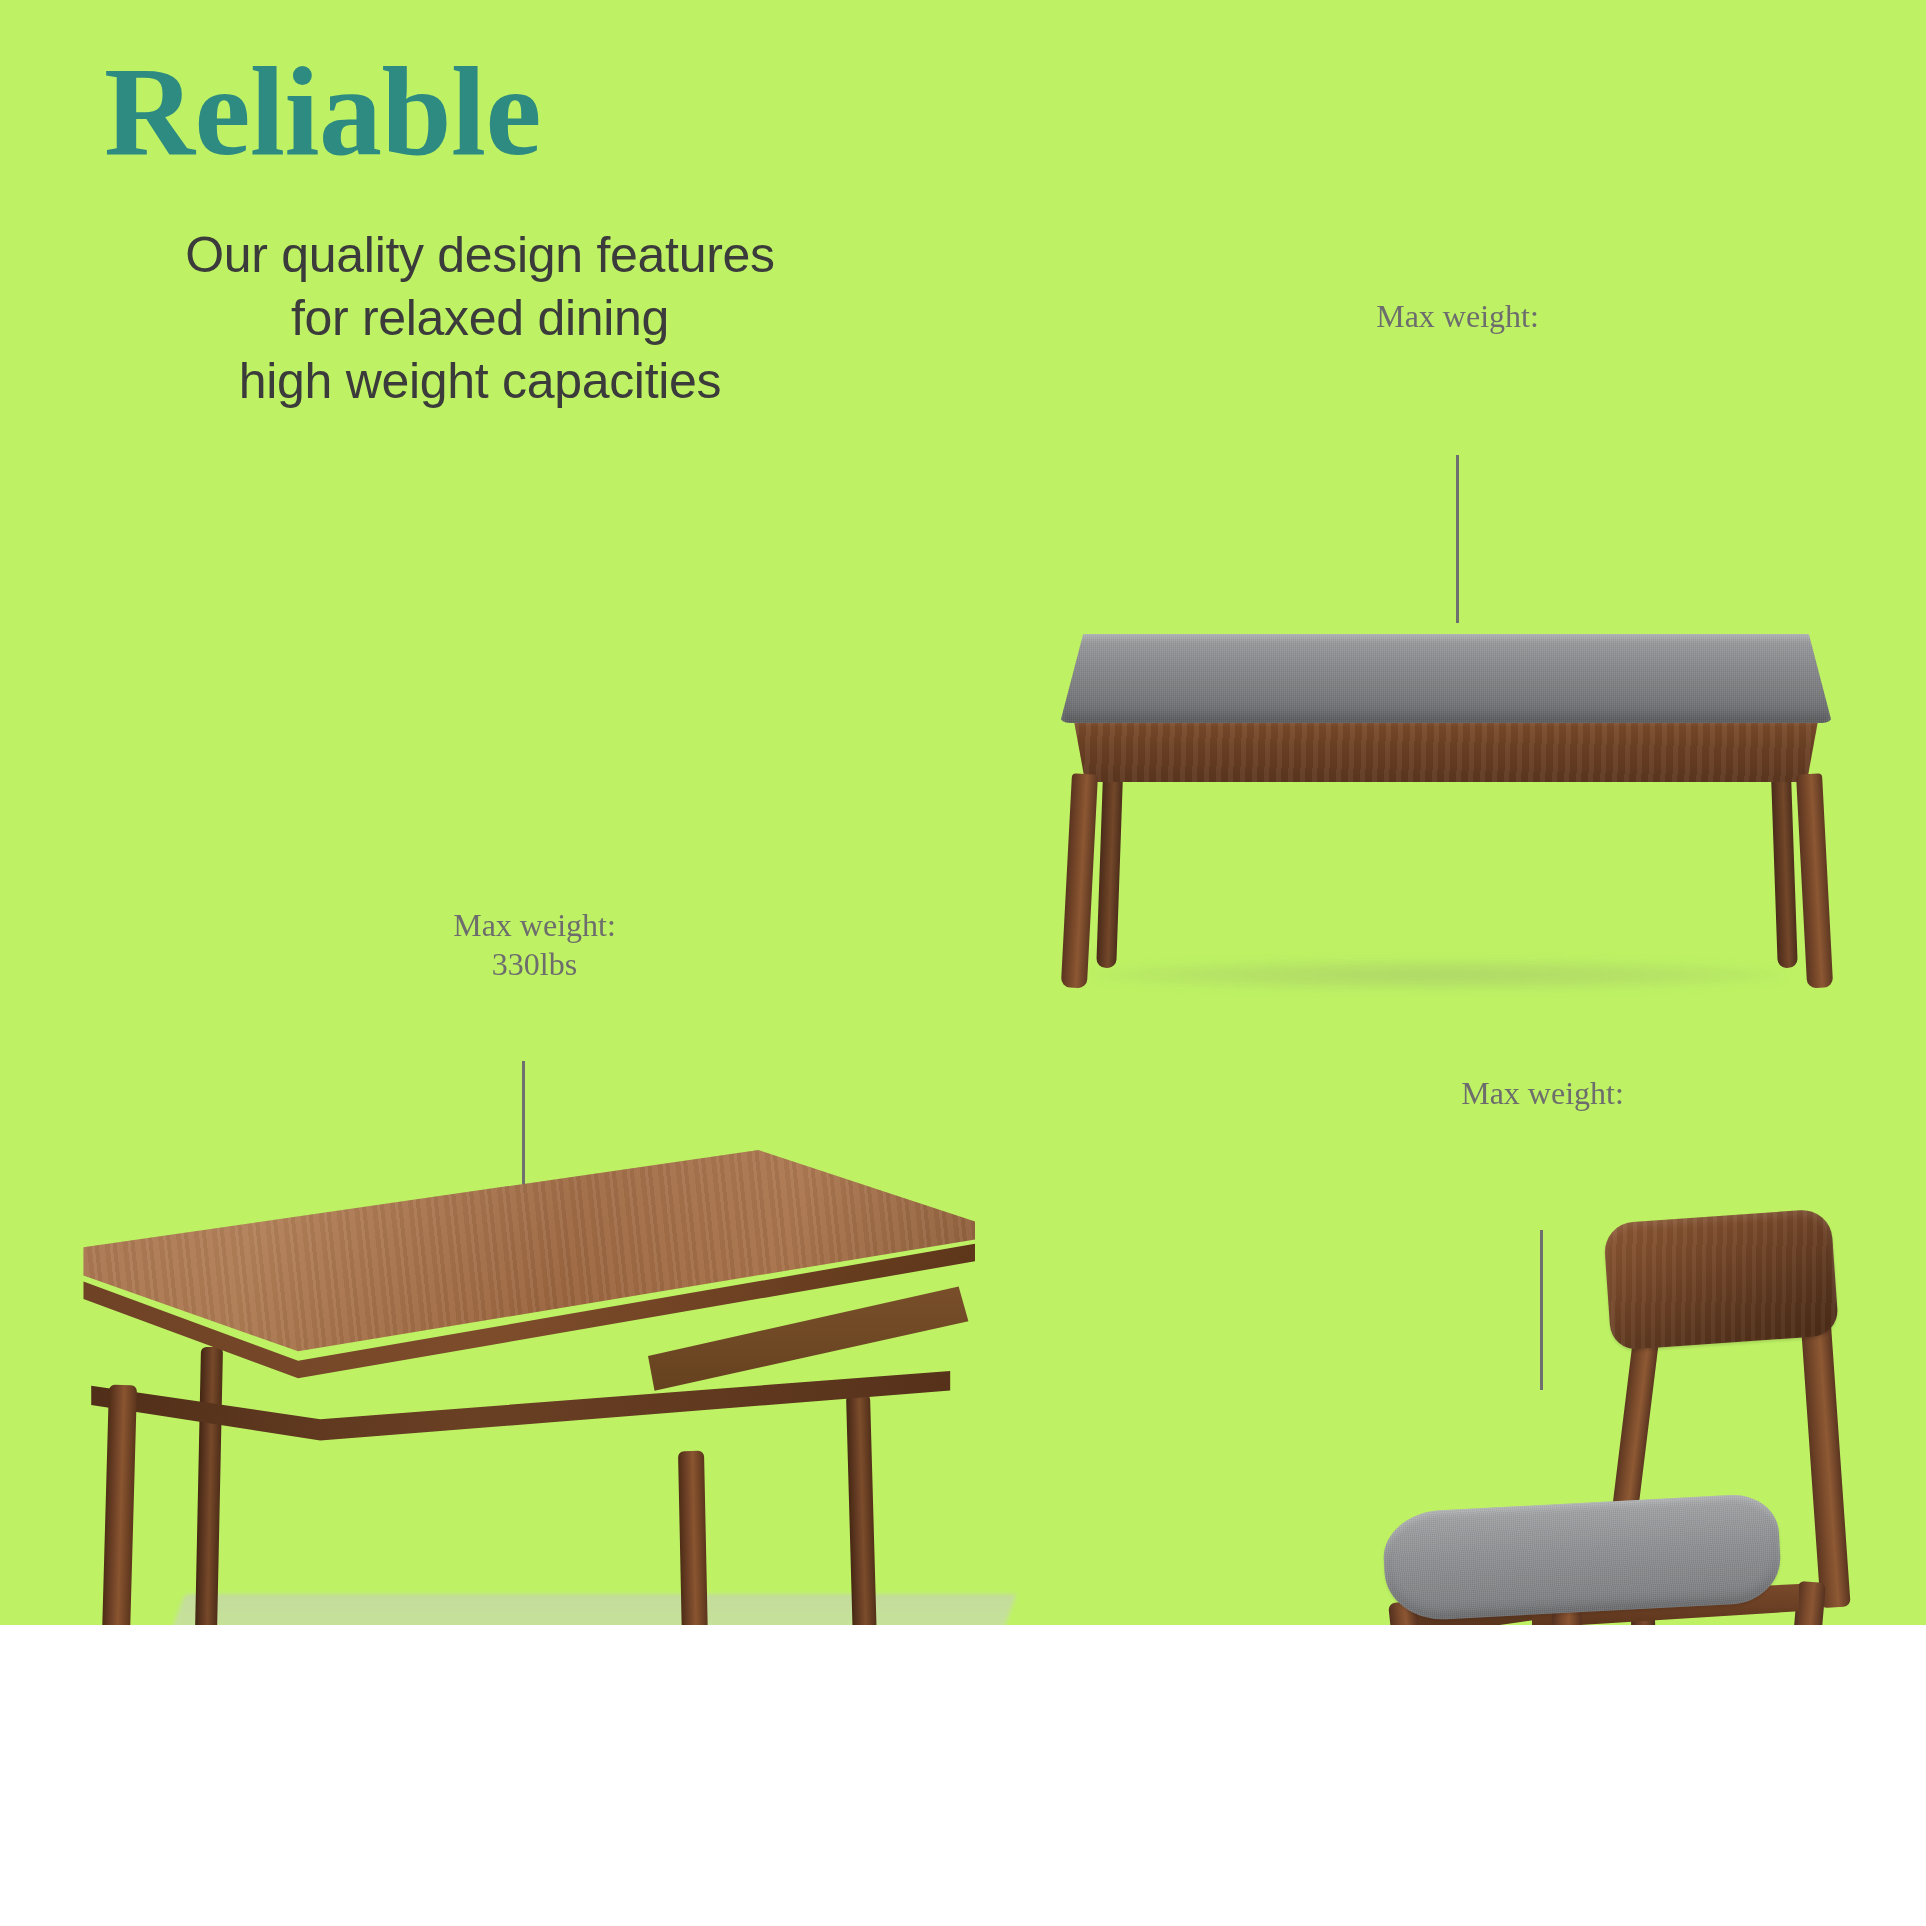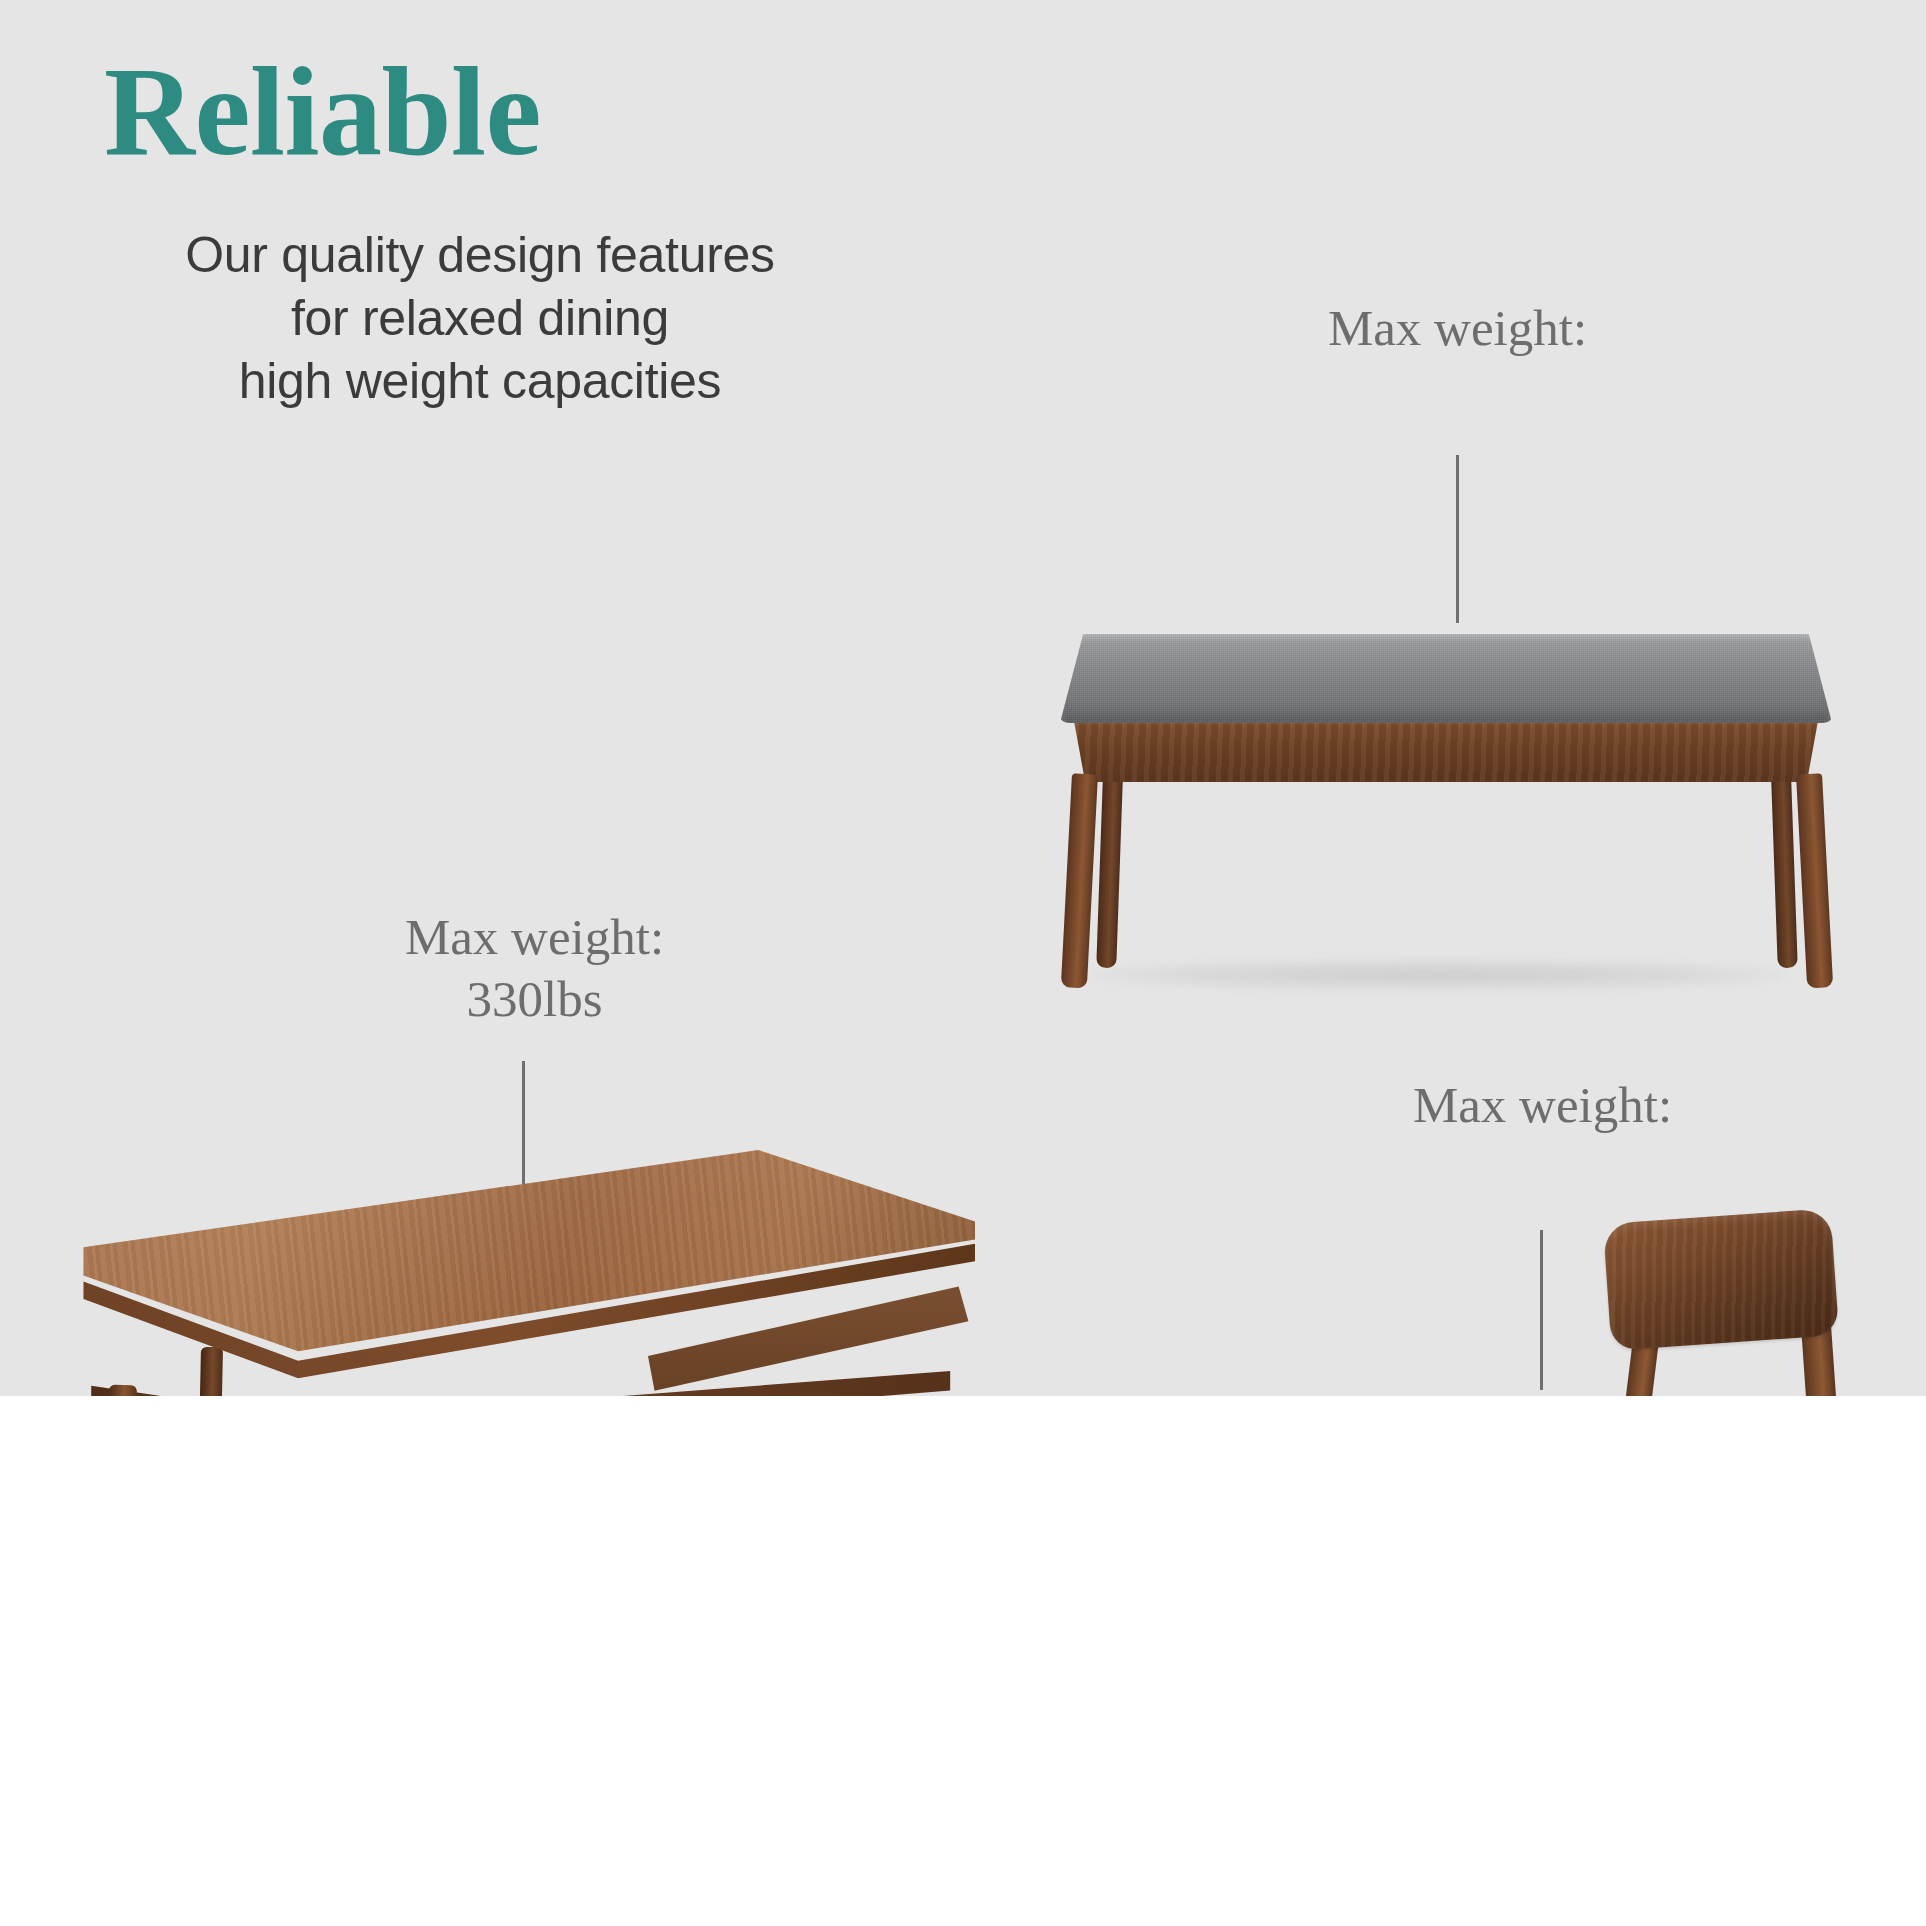--- a/index.html
+++ b/index.html
@@ -3,21 +3,21 @@
 <meta charset="utf-8">
 <title>Reliable Support</title>
 <style>
   * { margin:0; padding:0; box-sizing:border-box; }
   html, body { width:1927px; height:1927px; background:#ffffff; }
   body {
     font-family:"Liberation Sans", sans-serif;
     -webkit-font-smoothing:antialiased;
     overflow:hidden;
   }
-  #page { position:relative; width:1927px; height:1396px; background:#e5e5e5; overflow:hidden; }
+  #page { position:relative; width:1927px; height:1625px; background:#bef264; overflow:hidden; }
 
   
   .headline {
     position:absolute; left:104px; top:51px; width:752px;
   }
   .headline-title {
     font-family:"Liberation Serif", serif;
     font-weight:700;
     font-size:126px;
     line-height:0.97;
@@ -34,21 +34,21 @@
     letter-spacing:-0.3px;
   }
   .headline-sub span { display:block;text-align:center; }
 
   
   .callout { position:absolute; text-align:center; }
   .callout .line1, .callout .line2 {
     display:block;
     font-family:"Liberation Serif", serif;
     font-weight:400;
-    font-size:51px;
+    font-size:32px;
     line-height:1.22;
     color:#6d6d6d;
     white-space:nowrap;
   }
   .leader {
     position:absolute;
     width:3px;
     background:#6f6f6f;
   }
 

